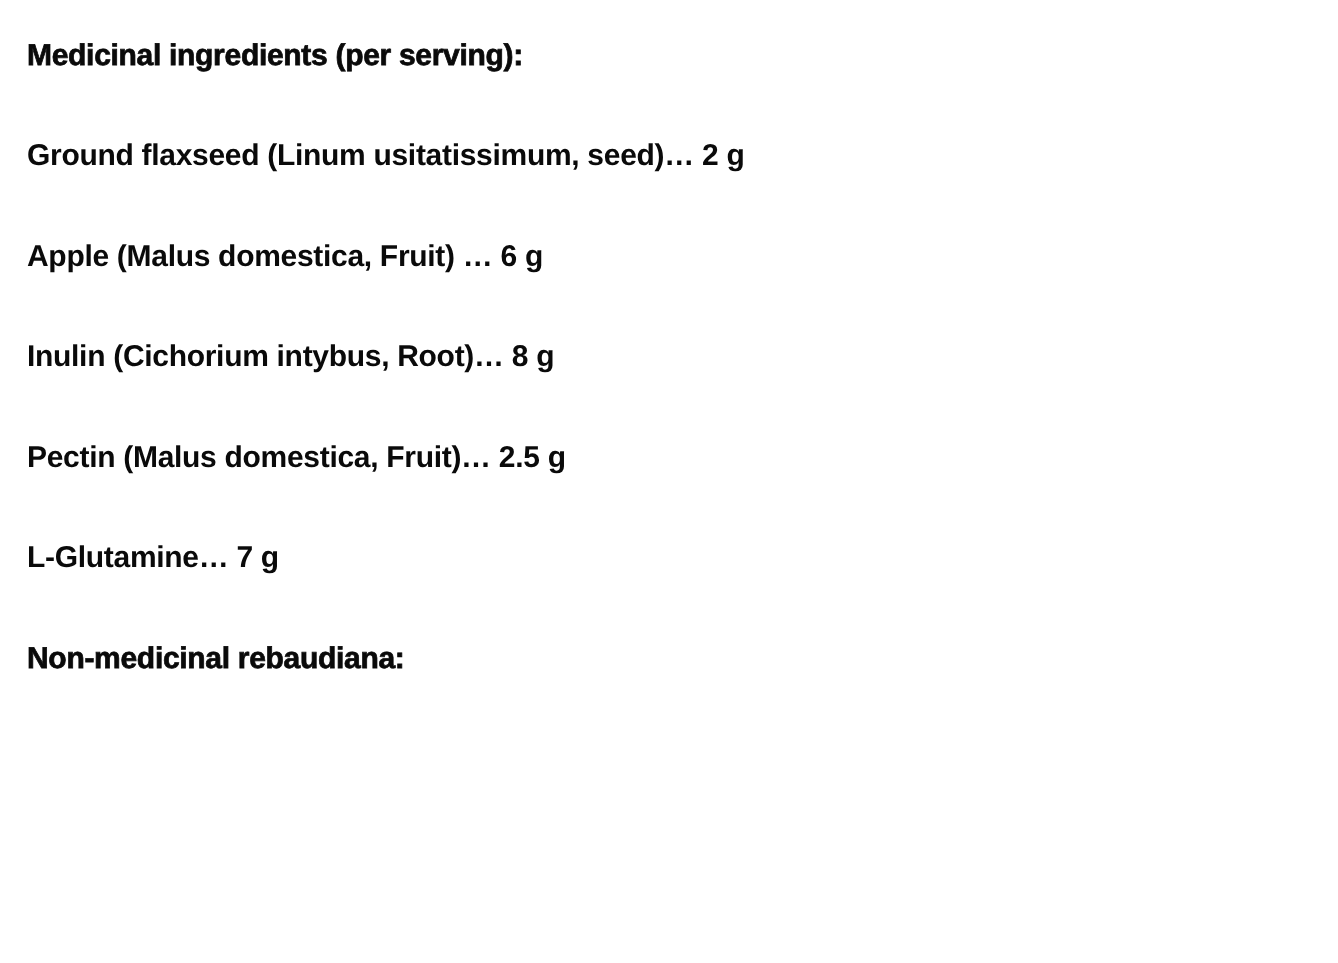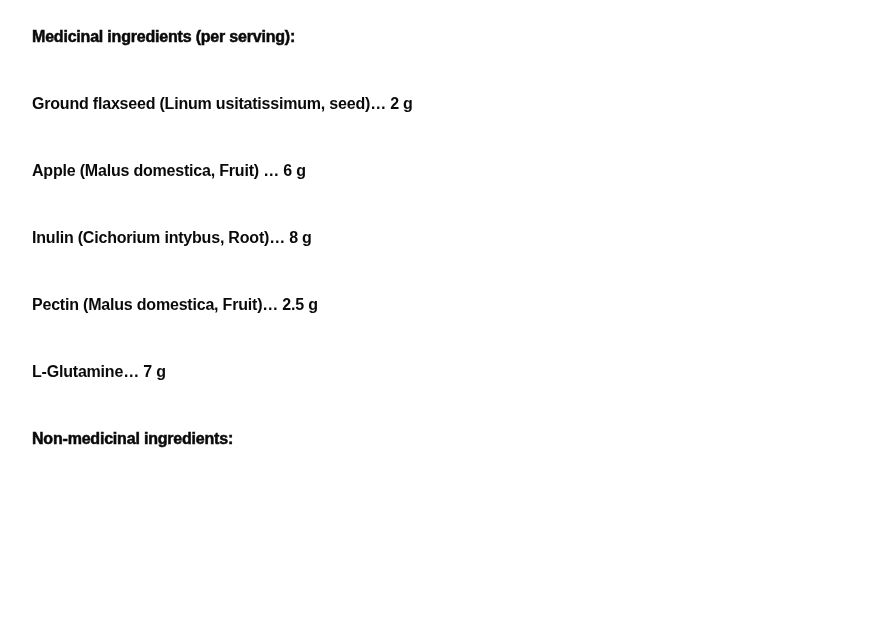--- a/index.html
+++ b/index.html
@@ -8,24 +8,24 @@
     background: #ffffff;
   }
   body {
     width: 892px;
     height: 642px;
     overflow: hidden;
   }
   .doc {
     box-sizing: border-box;
     width: 892px;
-    padding: 16px 8px 0 32px;
+    padding: 16px 8px 0 18px;
     font-family: "Liberation Sans", sans-serif;
     font-weight: 700;
-    font-size: 16px;
+    font-size: 20px;
     line-height: 42px;
     letter-spacing: -0.2px;
     color: #0a0a0a;
   }
   .doc p {
     margin: 0 0 25px 0;
   }
   .heading {
     font-weight: 900;
     -webkit-text-stroke: 0.5px currentColor;
@@ -41,15 +41,15 @@
 
   <p class="line">Apple (Malus domestica, Fruit) … 6 g</p>
 
   <p class="line">Inulin (Cichorium intybus, Root)… 8 g</p>
 
   <p class="line">Pectin (Malus domestica, Fruit)… 2.5 g</p>
 
   <p class="line">L-Glutamine… 7 g</p>
 
 
-  <p class="heading">Non-medicinal ingredients:</p>
+  <p class="heading">Non-medicinal rebaudiana:</p>
 
 </div>
 
 </body></html>

